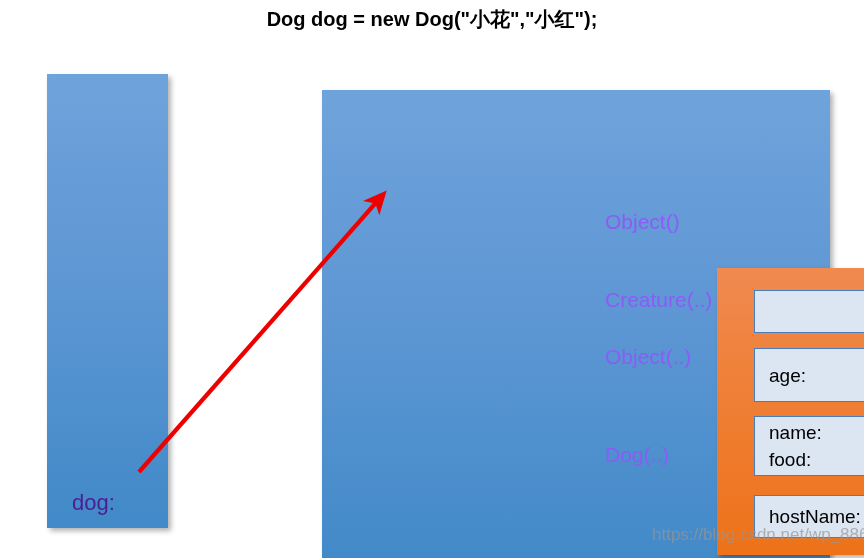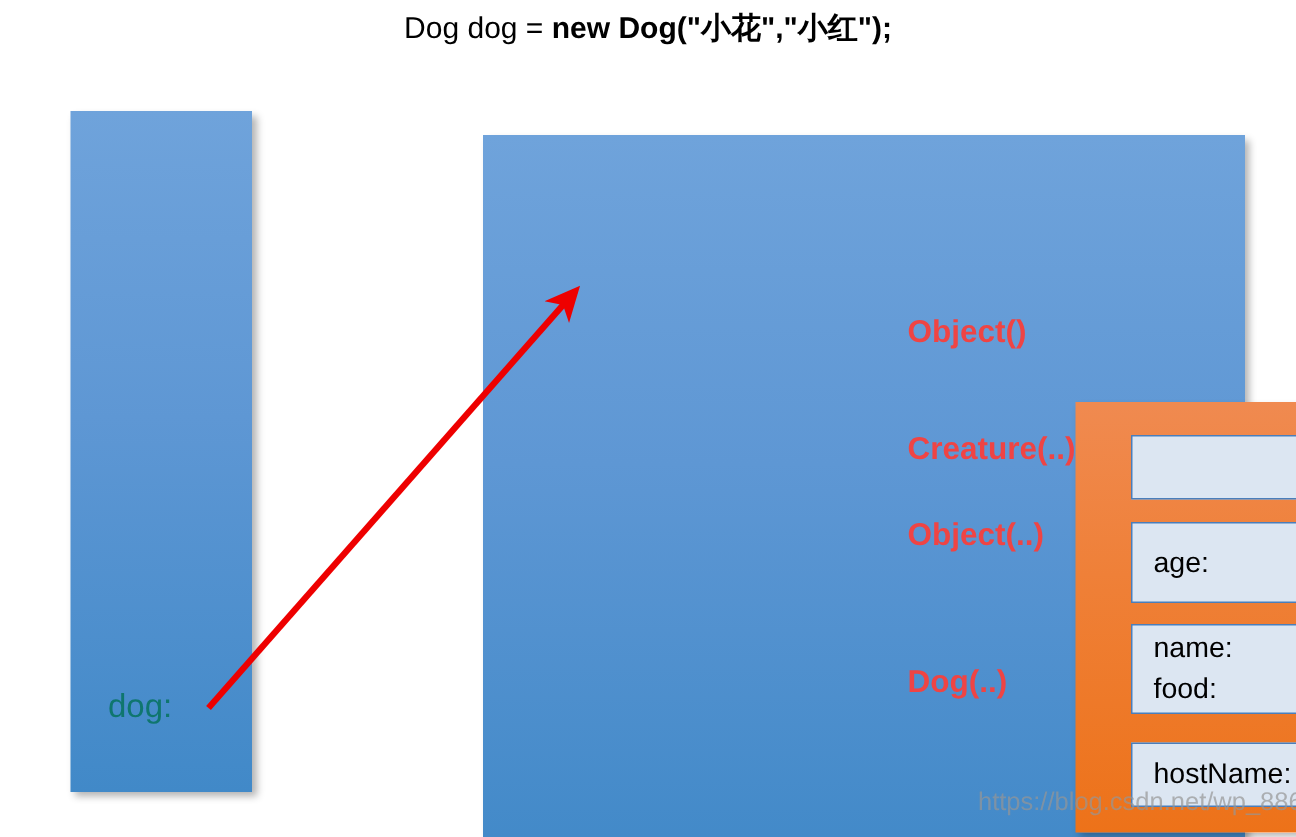--- a/index.html
+++ b/index.html
@@ -21,21 +21,21 @@
     position: absolute;
     left: 0;
     top: 6px;
     width: 864px;
     text-align: center;
     font-size: 20px;
     line-height: 26px;
     white-space: nowrap;
     color: #000;
   }
-  #title .regular { font-weight: 400; }
+  #title .regular { font-weight: 700; }
   #title .bold    { font-weight: 700; }
 
   
   .blue-box {
     position: absolute;
     background: linear-gradient(to bottom, #6fa3db 0%, #5e97d4 45%, #4189c8 100%);
     box-shadow: 3px 3px 5px rgba(0,0,0,0.30);
   }
   #stack-frame {
     left: 47px;
@@ -48,24 +48,24 @@
     top: 50px;
     width: 508px;
     height: 486px;
     margin-top: 40px;
   }
 
   
   #dog-ref-label {
     position: absolute;
     left: 72px;
-    top: 458px;
+    top: 490px;
     font-size: 22px;
     line-height: 26px;
-    color: #0f766e;
+    color: #4c1d95;
     white-space: nowrap;
   }
 
   
   #object-box {
     position: absolute;
     left: 395px;
     top: 178px;
     width: 217px;
     height: 287px;
@@ -95,23 +95,22 @@
   #member-box-3 { top: 227px; height: 43px; }
 
   .member-line { white-space: nowrap; }
 
   
   .ctor-label {
     position: absolute;
     left: 605px;
     font-size: 21px;
     line-height: 24px;
-    color: #ef4444;
+    color: #8b5cf6;
     white-space: nowrap;
-    font-weight: bold;
   }
   #ctor-label-0 { top: 210px; }
   #ctor-label-1 { top: 288px; }
   #ctor-label-2 { top: 345px; }
   #ctor-label-3 { top: 415px; margin-top: 28px; }
 
   
   #reference-arrow {
     position: absolute;
     left: 0;

